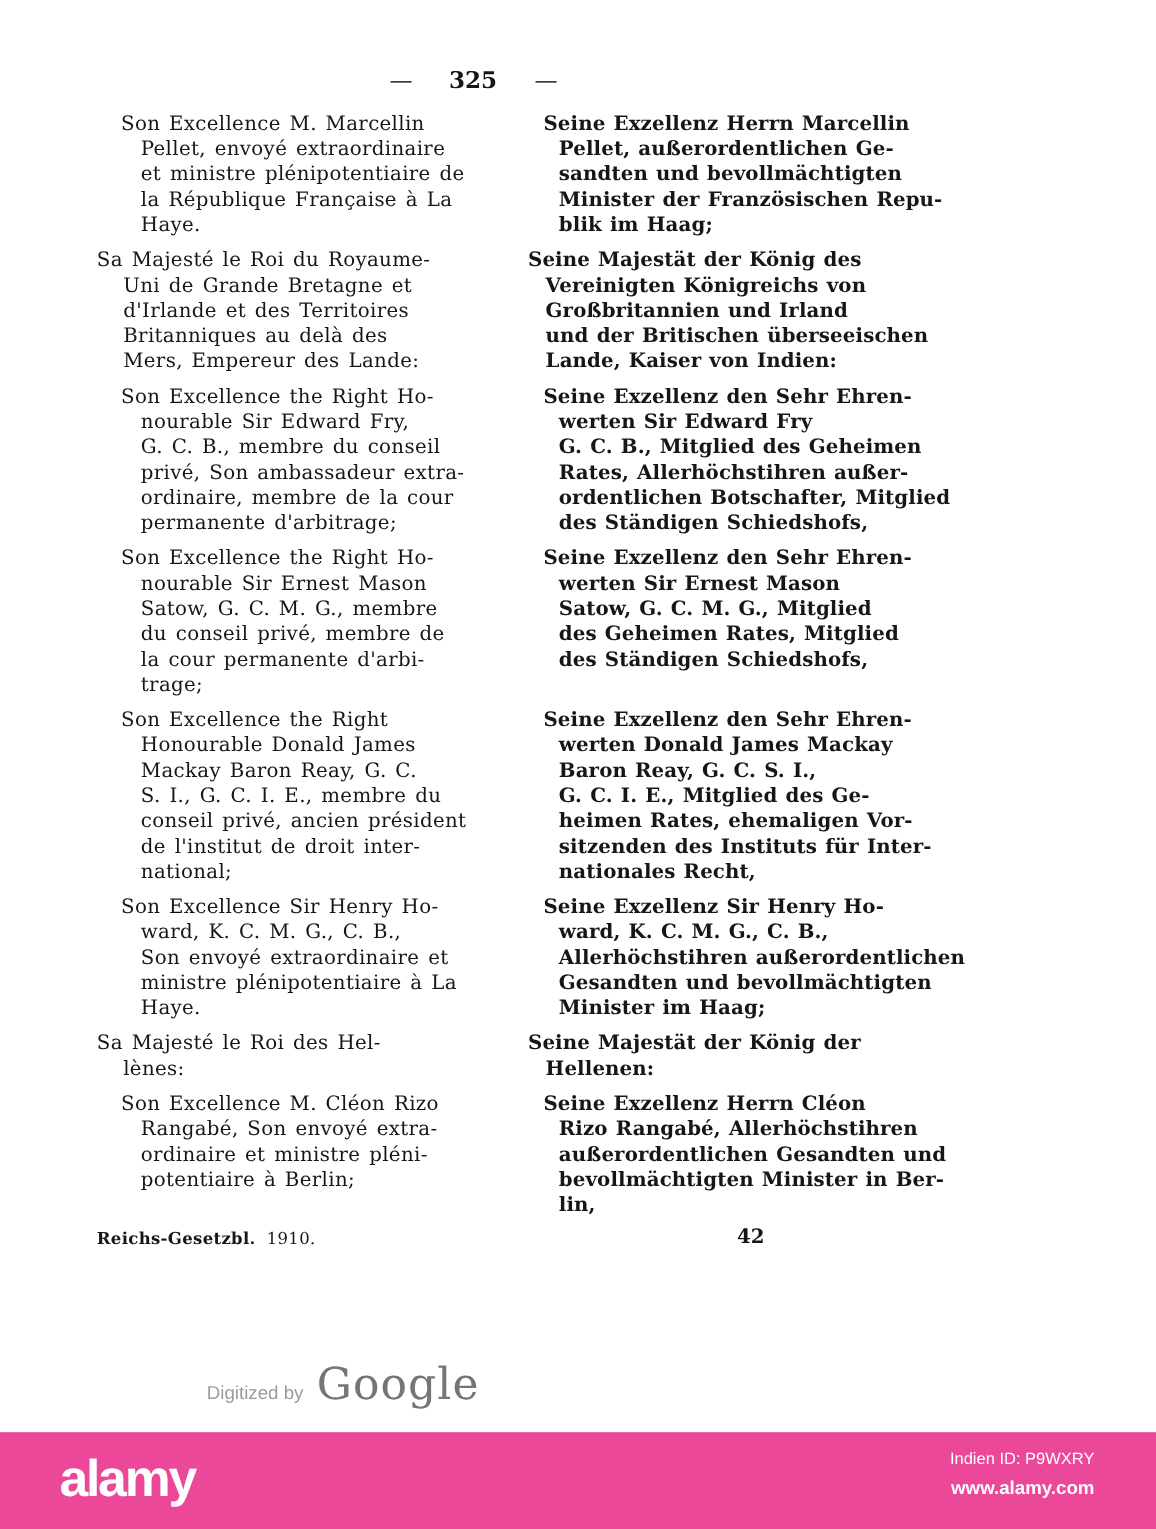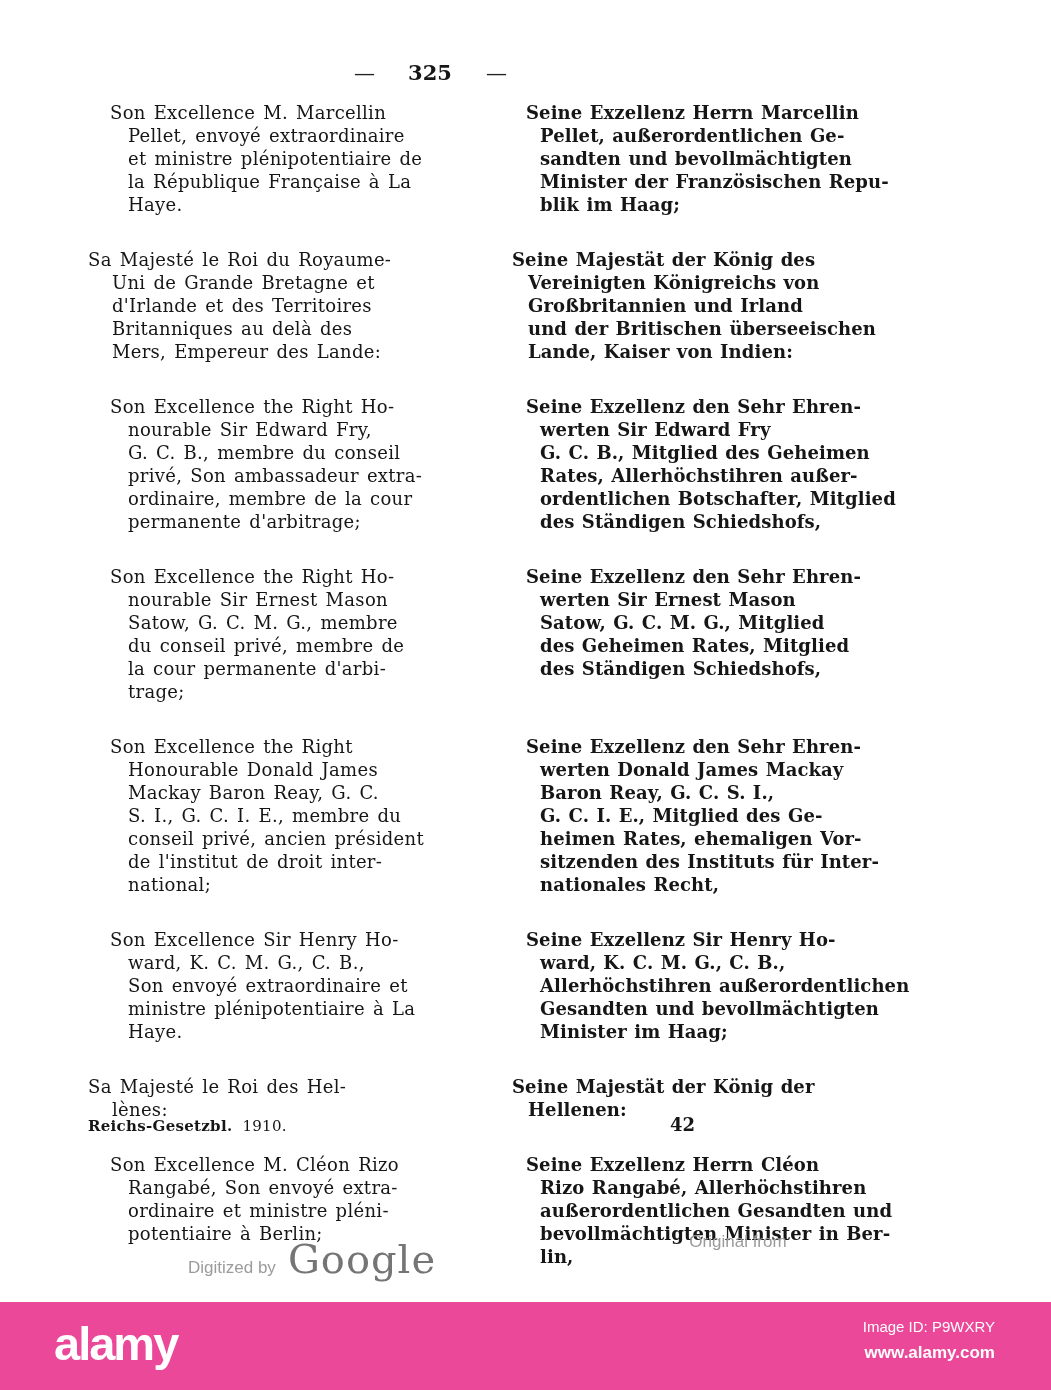--- a/index.html
+++ b/index.html
@@ -17,21 +17,20 @@
     text-align: center;
     font-size: 21px; font-weight: bold;
   }
   .page-header .dash { letter-spacing: -1px; color: #222; padding: 0 34px; font-weight: normal; }
   
   .content {
     position: absolute; top: 101px; left: 88px; width: 820px;
     display: grid;
     grid-template-columns: 392px 428px;
     row-gap: 9px;
-    gap: 32px;
   }
   .para {
     white-space: pre-line;
     font-size: 18px;
     line-height: 23px;
     letter-spacing: 0.3px;
     word-spacing: 2px;
   }
   .col-fr { font-family: "DejaVu Serif", serif; }
   .col-de { font-family: "DejaVu Serif", serif; font-weight: 700; letter-spacing: 0.1px; word-spacing: 1px; }
@@ -192,22 +191,21 @@
 <div class="footer-left">
   <span>Reichs-Gesetzbl.</span><span class="footer-year">1910.</span>
 </div>
 <div class="footer-right">42</div>
 
 <div class="wm-digitized">
   <span class="prefix">Digitized by</span>
   <span class="google">Google</span>
 </div>
 <div class="wm-original">
-  <div class="from">Original from</div>
 </div>
 
 <div class="alamy-bar">
   <div class="alamy-logo">alamy</div>
   <div class="alamy-meta">
-    <div class="image-id">Image ID: P9WXRY</div>
+    <div class="image-id">Indien ID: P9WXRY</div>
     <div class="url">www.alamy.com</div>
   </div>
 </div>
 
 </body></html>

